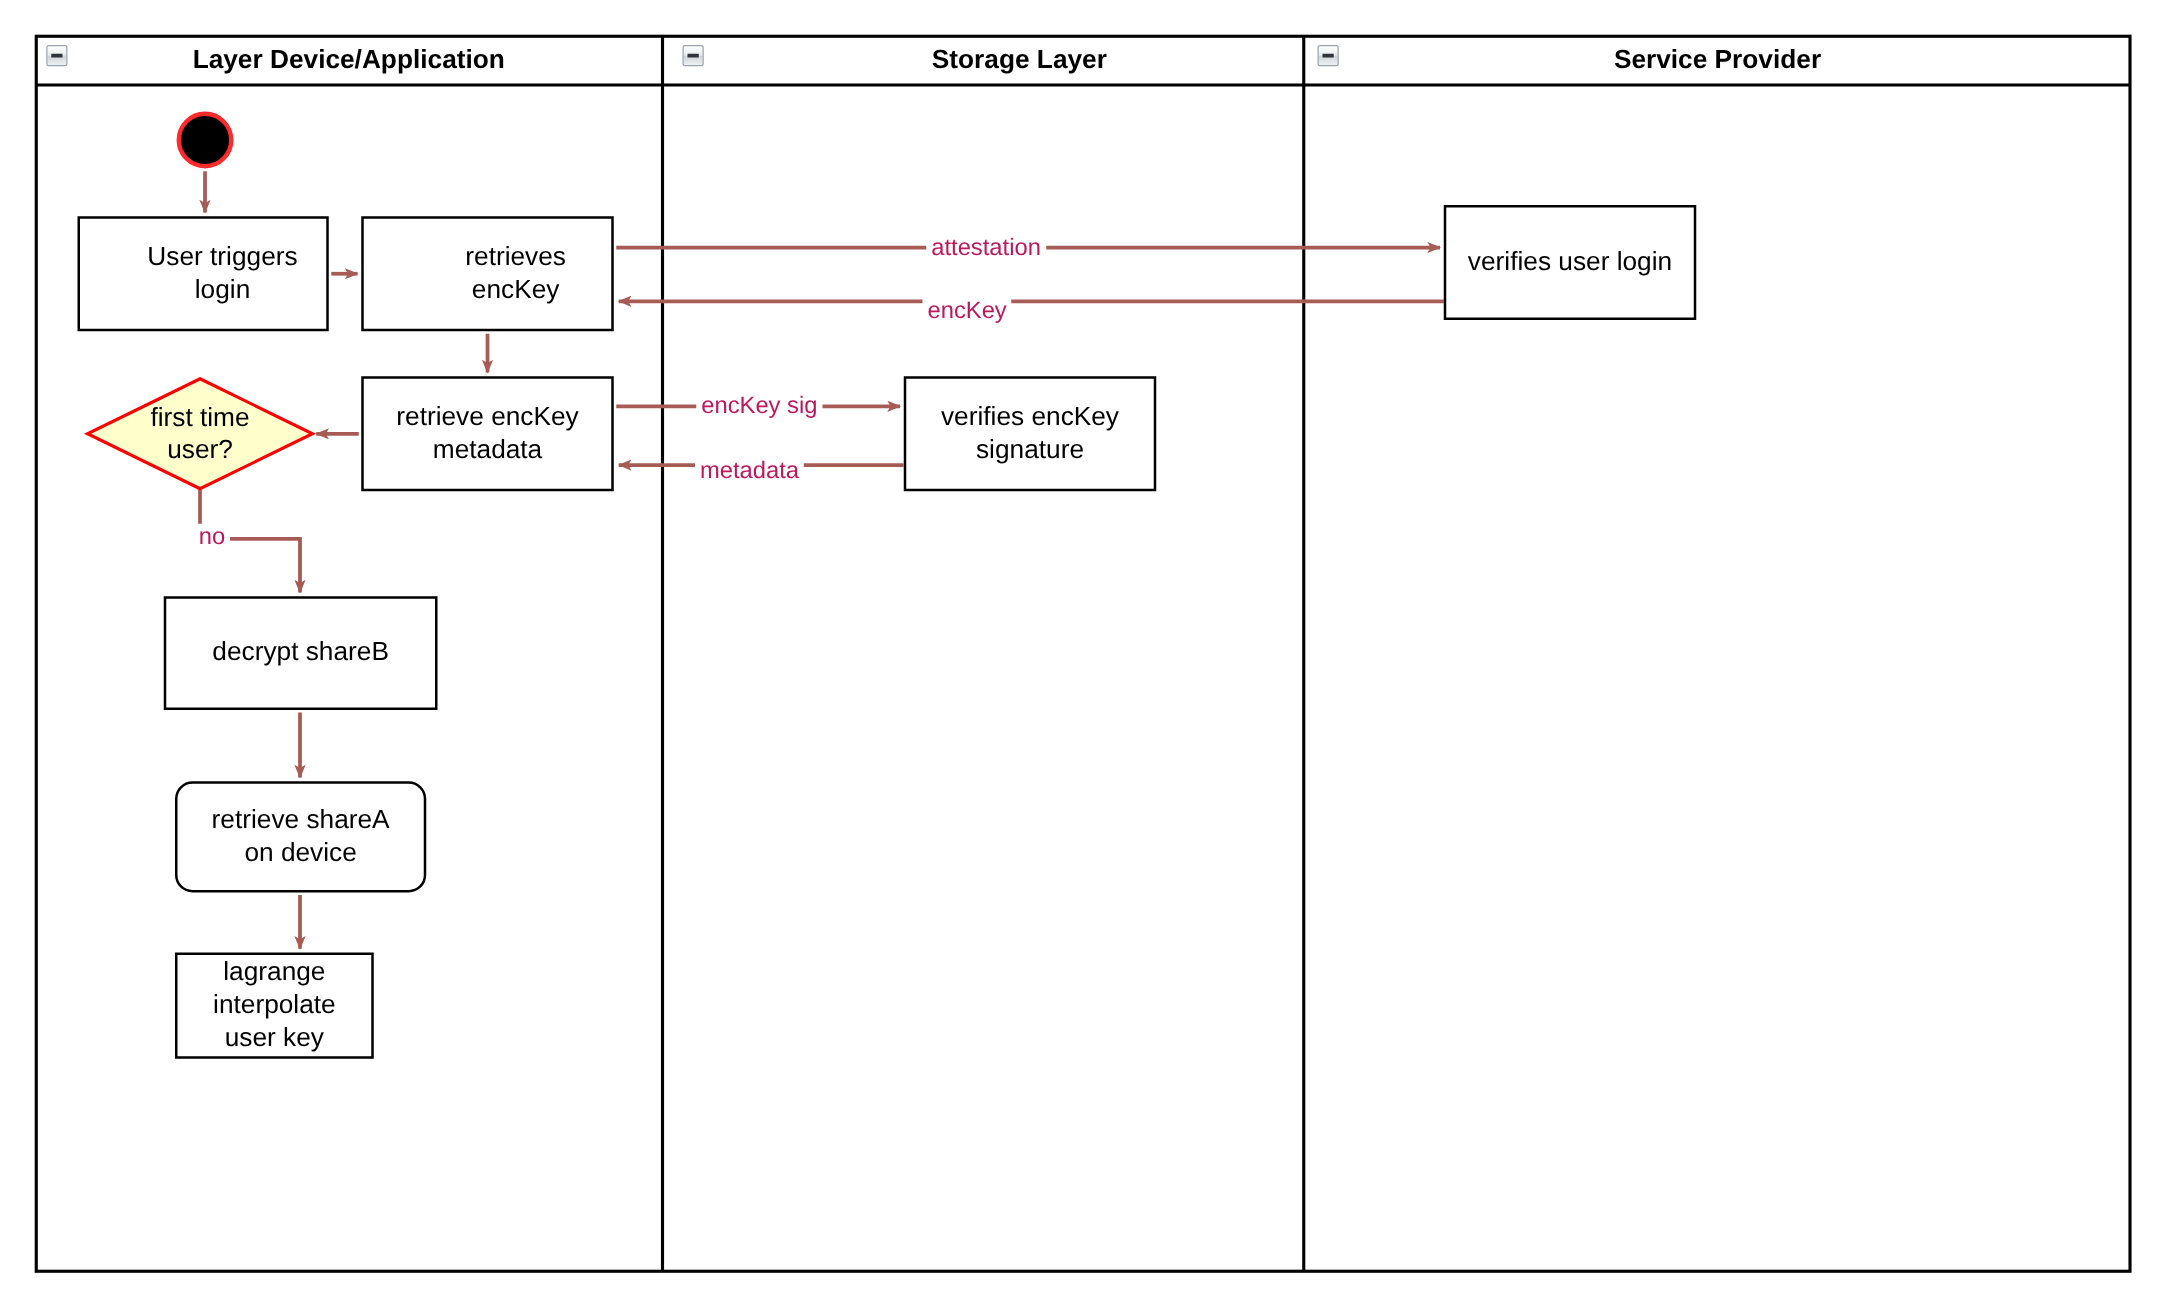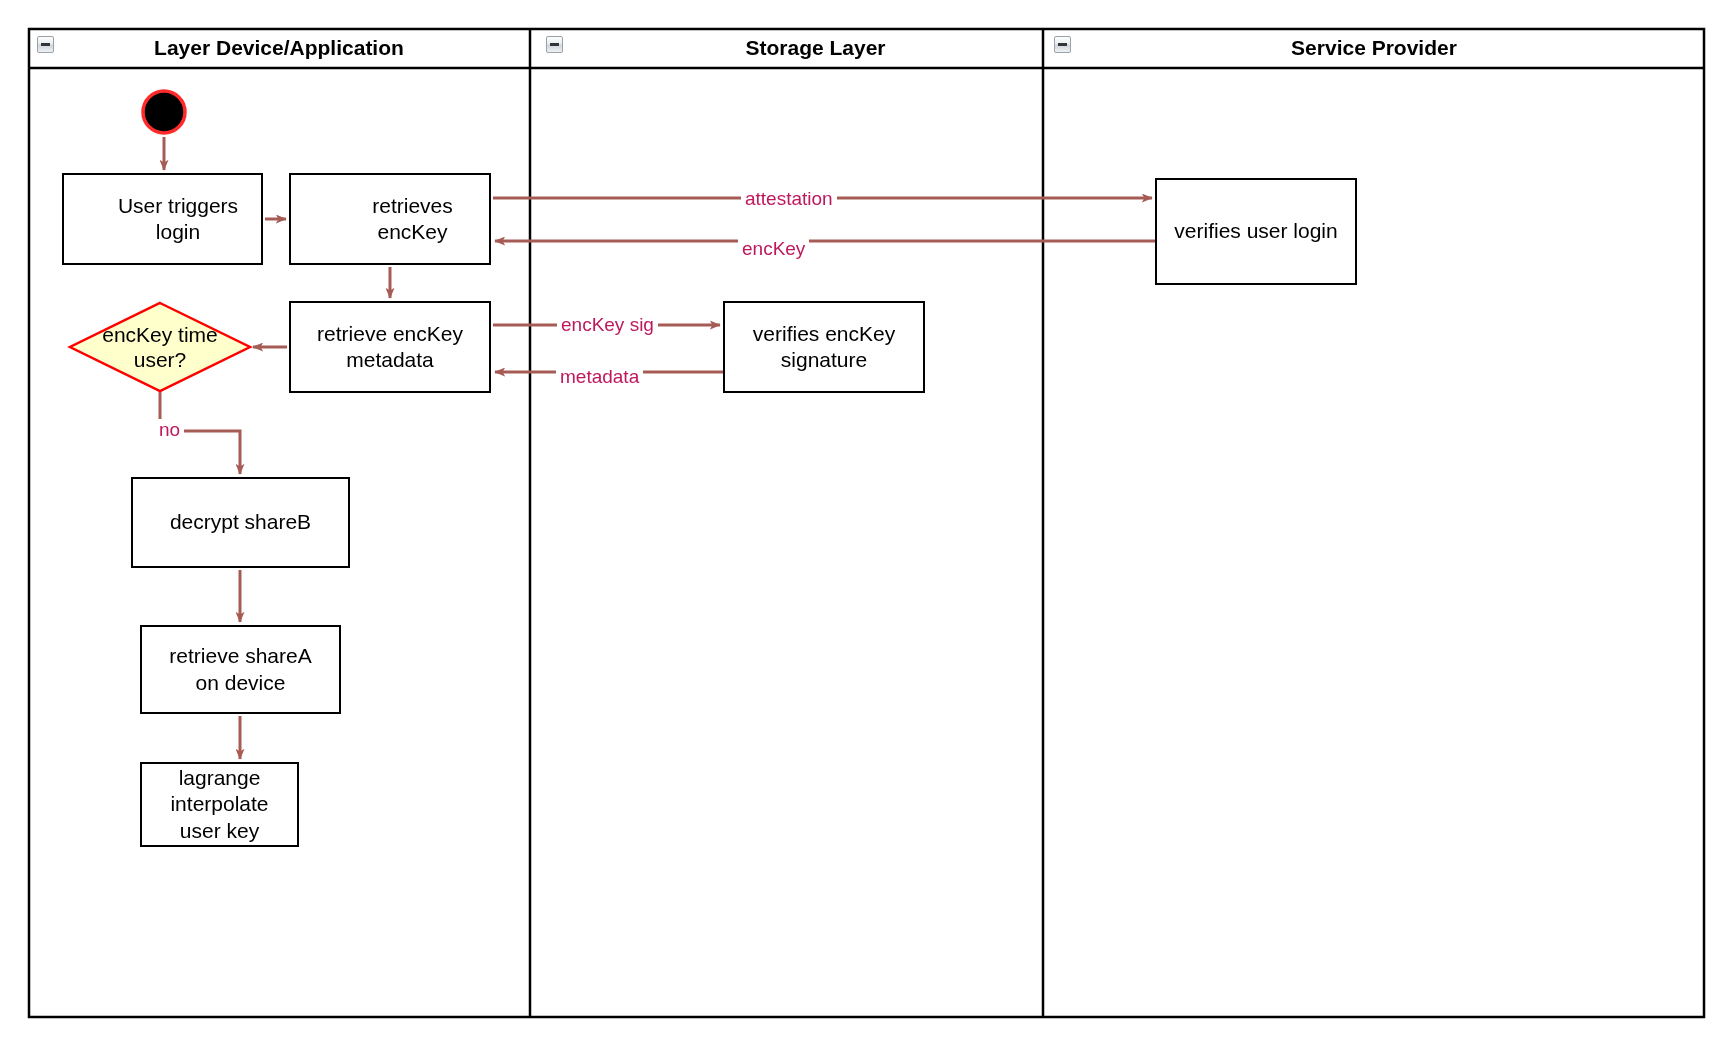--- a/index.html
+++ b/index.html
@@ -101,47 +101,47 @@
     <span>
       <span>retrieve encKey</span><br>
       <span>metadata</span>
     </span>
   </div>
 
   <div class="node" style="left:131px;top:477px;width:219px;height:91px;">
     <span>decrypt shareB</span>
   </div>
 
-  <div class="node" style="left:140px;top:625px;width:201px;height:89px;">
+  <div class="node" style="left:140px;top:625px;width:201px;height:89px;border-radius:14px;">
     <span>
       <span>retrieve shareA</span><br>
       <span>on device</span>
     </span>
   </div>
 
   <div class="node" style="left:140px;top:762px;width:159px;height:85px;">
     <span>
       <span>lagrange interpolate</span><br>
       <span>user key</span>
     </span>
   </div>
 
   <div class="node" style="left:723px;top:301px;width:202px;height:92px;">
     <span>
       <span>verifies encKey</span><br>
       <span>signature</span>
     </span>
   </div>
 
-  <div class="node" style="left:1155px;top:178px;width:202px;height:107px;">
+  <div class="node" style="left:1155px;top:164px;width:202px;height:92px;">
     <span>verifies user login</span>
   </div>
 
   <div class="diamond-label" style="left:70px;top:322px;width:180px;">
-    <span>encKey time</span><br>
+    <span>first time</span><br>
     <span>user?</span>
   </div>
 
   <div class="edge-label" style="left:741px;top:188px;">attestation</div>
 
   <div class="edge-label" style="left:738px;top:238px;">encKey</div>
 
   <div class="edge-label" style="left:557px;top:314px;">encKey sig</div>
 
   <div class="edge-label" style="left:556px;top:366px;">metadata</div>

